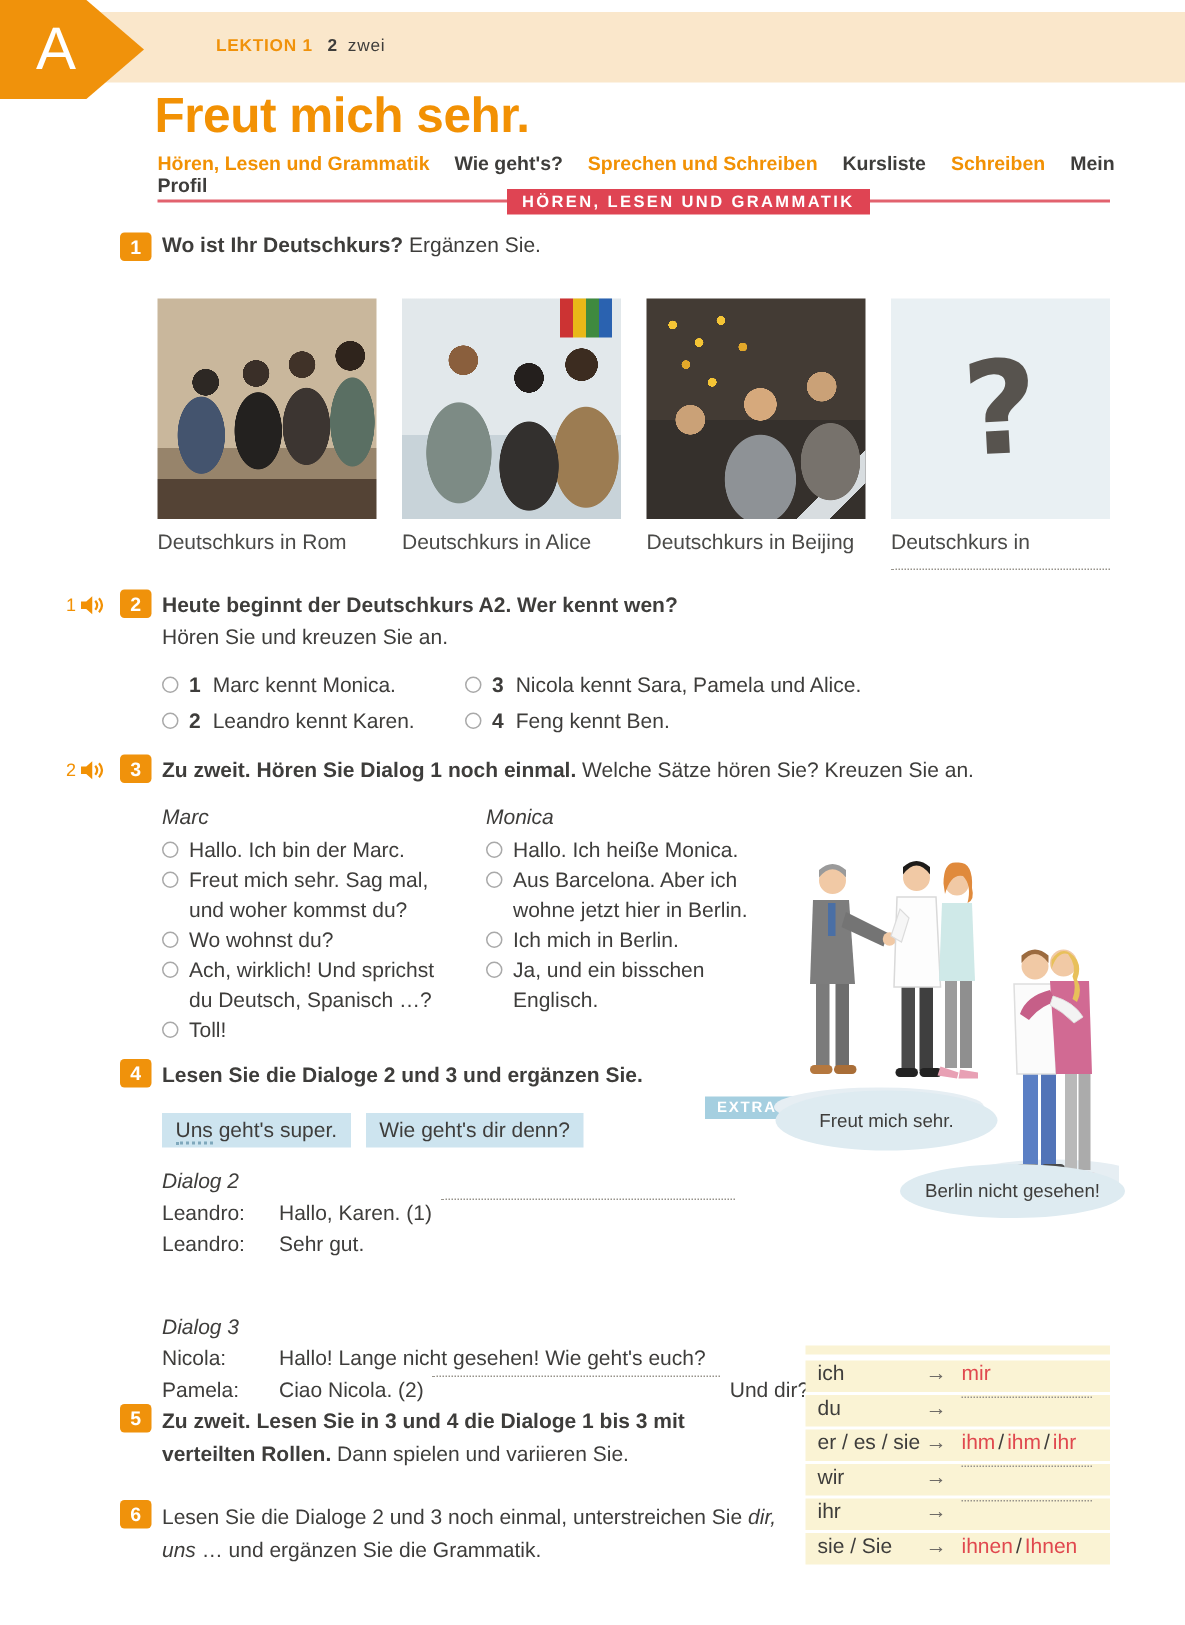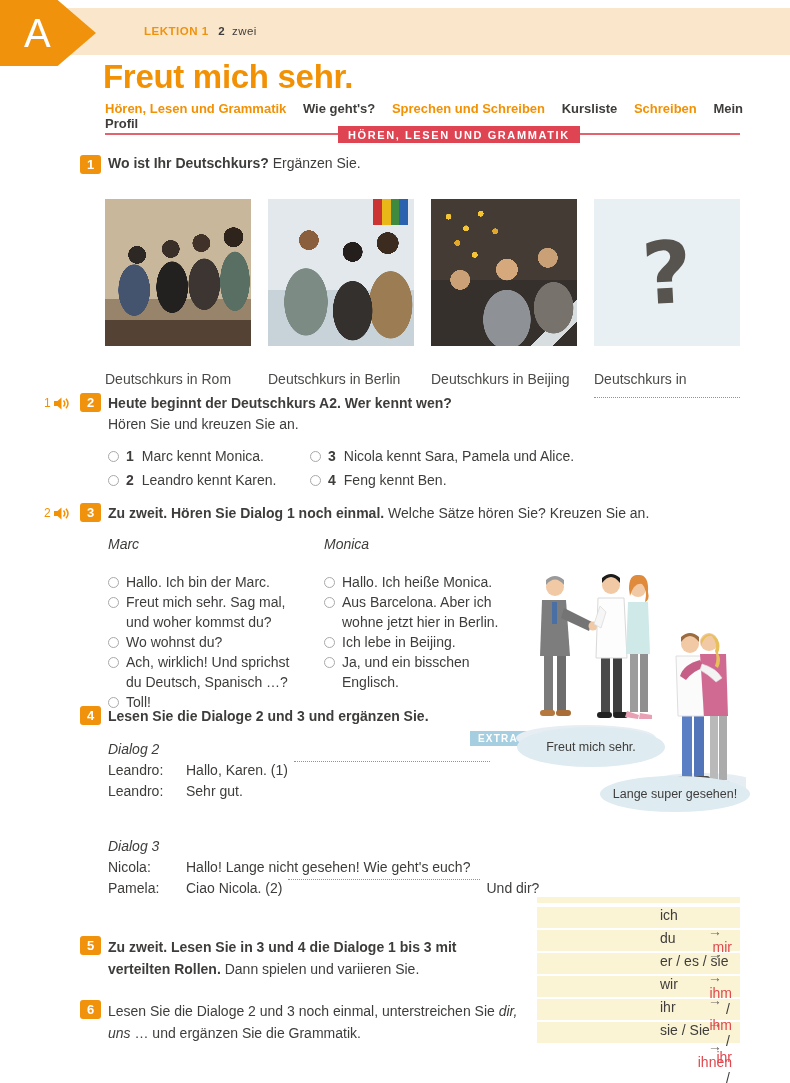--- a/index.html
+++ b/index.html
@@ -62,33 +62,33 @@
     radial-gradient(circle 11px at 52% 48%, #d6a97c 98%, transparent),
     radial-gradient(circle 10px at 80% 40%, #caa177 98%, transparent),
     radial-gradient(ellipse 24px 30px at 52% 82%, #8e9296 98%, transparent),
     radial-gradient(ellipse 20px 26px at 84% 74%, #77726c 98%, transparent),
     linear-gradient(135deg, transparent 0 58%, #d8dde0 58% 78%, transparent 78%) bottom right/60px 50px no-repeat,
     linear-gradient(#433b34 0 55%, #35302c 55% 100%);}
   .photo-q{background:#e9f0f3;display:flex;align-items:center;justify-content:center;}
   .qmark{font-size:86px;font-weight:bold;color:#57534e;transform:rotate(-3deg);
          font-family:"DejaVu Sans",sans-serif;}
   .captions{position:absolute;left:105px;top:352px;display:flex;gap:17px;font-size:14px;color:#4a4a48;}
-  .cap{width:146px;line-height:18px;margin-top:18px;}
+  .cap{width:146px;line-height:18px;}
   .cap .capblank{margin-top:8px;height:1px;border-bottom:1px dotted #97938b;width:146px;}
   
   .ex2-cols{display:flex;margin-top:9px;}
   .ex2-col{display:flex;flex-direction:column;}
   .ex2-col.c1{width:202px;}
   .opt{display:flex;line-height:24px;}
   .opt .circle{margin-top:7px;}
   .opt .onum{font-weight:bold;margin-right:8px;}
   
   .ex3-cols{display:flex;margin-top:12px;}
   .ex3-col{width:190px;margin-right:26px;}
-  .pname{font-style:italic;margin-bottom:20px;}
+  .pname{font-style:italic;margin-bottom:4px;}
   .opt3{display:flex;line-height:20px;margin-bottom:0;}
   .opt3 .circle{margin-top:5px;}
   
   .chips{display:flex;gap:10px;margin-top:15px;}
   .chip{background:#cde4ef;padding:3px 9px;line-height:17px;}
   .chip .ul{border-bottom:2px dotted #7fa8bc;}
   .dlg{margin-top:12px;}
   .dlg-title{font-style:italic;line-height:21px;}
   .dlg-line{display:flex;line-height:21px;align-items:flex-start;}
   .spk{width:78px;flex:0 0 auto;}
@@ -98,22 +98,22 @@
           font-weight:bold;letter-spacing:1.2px;padding:2px 8px;}
   
   .illu{position:absolute;left:514px;top:556px;width:232px;height:240px;}
   .bubble{position:absolute;background:#deebf1;border-radius:50%;display:flex;align-items:center;
           justify-content:center;font-size:12.5px;color:#3e3d3b;}
   .bub1{left:517px;top:727px;width:148px;height:40px;}
   .bub2{left:600px;top:776px;width:150px;height:36px;}
   
   .gtable{position:absolute;left:537px;top:897px;width:203px;}
   .gstrip{height:6px;background:#faf3d4;margin-bottom:4px;}
-  .grow{height:21px;background:#faf3d4;margin-bottom:2px;display:flex;align-items:flex-end;
-        padding:0 8px;box-sizing:border-box;flex-direction:column;}
+  .grow{height:21px;background:#faf3d4;margin-bottom:2px;display:flex;align-items:flex-start;
+        padding:0 8px;box-sizing:border-box;}
   .gpro{width:72px;flex:0 0 auto;}
   .garr{width:24px;flex:0 0 auto;color:#6e6b66;}
   .gval{color:#e0484e;}
   .gsep{color:#3e3d3b;margin:0 2px;}
   .gblank{flex:1;height:1px;border-bottom:1px dotted #97938b;margin-right:4px;}
   .it{font-style:italic;}
 </style>
 </head>
 <body>
 
@@ -150,21 +150,21 @@
   <div class="photos">
     <div class="photo photo-rom"></div>
     <div class="photo photo-berlin"></div>
     <div class="photo photo-beijing"></div>
     <div class="photo photo-q">
       <span class="qmark">?</span>
     </div>
   </div>
   <div class="captions">
     <div class="cap">Deutschkurs in Rom</div>
-    <div class="cap">Deutschkurs in Berlin</div>
+    <div class="cap">Deutschkurs in Alice</div>
     <div class="cap">Deutschkurs in Beijing</div>
     <div class="cap">
       <span>Deutschkurs in</span>
       <div class="capblank"></div>
     </div>
   </div>
 
   <div class="audio" style="left:44px;top:396px;">
     <span>1</span>
     <svg width="15" height="13" viewBox="0 0 15 13">
@@ -250,35 +250,39 @@
           <div class="opt3">
               <span class="circle"></span>
               <span>Hallo. Ich heiße Monica.</span>
             </div>
           <div class="opt3">
               <span class="circle"></span>
               <span>Aus Barcelona. Aber ich wohne jetzt hier in Berlin.</span>
             </div>
           <div class="opt3">
               <span class="circle"></span>
-              <span>Ich lebe in Beijing.</span>
+              <span>Ich mich in Berlin.</span>
             </div>
           <div class="opt3">
               <span class="circle"></span>
               <span>Ja, und ein bisschen Englisch.</span>
             </div>
         </div>
       </div>
     </div>
   </div>
 
   <div class="ex" style="left:80px;top:706px;width:460px;">
     <div class="badge">4</div>
     <div>
       <div class="hb" style="line-height:21px;">Lesen Sie die Dialoge 2 und 3 und ergänzen Sie.</div>
+      <div class="chips">
+        <div class="chip"><span class="ul">Uns</span><span> geht's super.</span></div>
+        <div class="chip">Wie geht's dir denn?</div>
+      </div>
       <div class="dlg">
         <div class="dlg-title">Dialog 2</div>
         <div class="dlg-line">
           <span class="spk">Leandro:</span>
           <span>Hallo, Karen. (1)</span>
           <span class="blank b200"></span>
         </div>
         <div class="dlg-line">
           <span class="spk">Leandro:</span>
           <span>Sehr gut.</span>
@@ -348,21 +352,21 @@
       <path d="M186 98 L212 98 L214 160 L190 160 Z" fill="#d16a93"></path>
       <path d="M186 104 Q170 108 166 120 L172 124 Q180 114 190 112 Z" fill="#c65f88"></path>
       <path d="M188 108 Q202 112 208 122 L202 126 Q194 118 186 114 Z" fill="#f3f3f3" stroke="#e0e0e0" stroke-width="0.6"></path>
       <circle cx="176" cy="88" r="9" fill="#f1c9a5"></circle>
       <path d="M167 86 Q176 74 185 86 L185 81 Q176 73 167 81 Z" fill="#9c6b3f"></path>
       <circle cx="195" cy="86" r="9" fill="#f1c9a5"></circle>
       <path d="M187 84 Q195 72 204 84 Q207 90 204 97 Q208 104 204 112 L201 110 Q204 102 201 95 Q204 88 198 80 Q191 78 187 90 Z" fill="#e8c05a"></path>
     </svg>
   </div>
   <div class="bubble bub1">Freut mich sehr.</div>
-  <div class="bubble bub2">Lange super gesehen!</div>
+  <div class="bubble bub2">Berlin nicht gesehen!</div>
 
   <div class="ex" style="left:80px;top:936px;">
     <div class="badge">5</div>
     <div style="width:352px;line-height:22px;">
       <span class="hb">Zu zweit. Lesen Sie in 3 und 4 die Dialoge 1 bis 3 mit verteilten Rollen.</span><span>Dann spielen und variieren Sie.</span>
     </div>
   </div>
 
   <div class="ex" style="left:80px;top:1000px;">
     <div class="badge">6</div>

